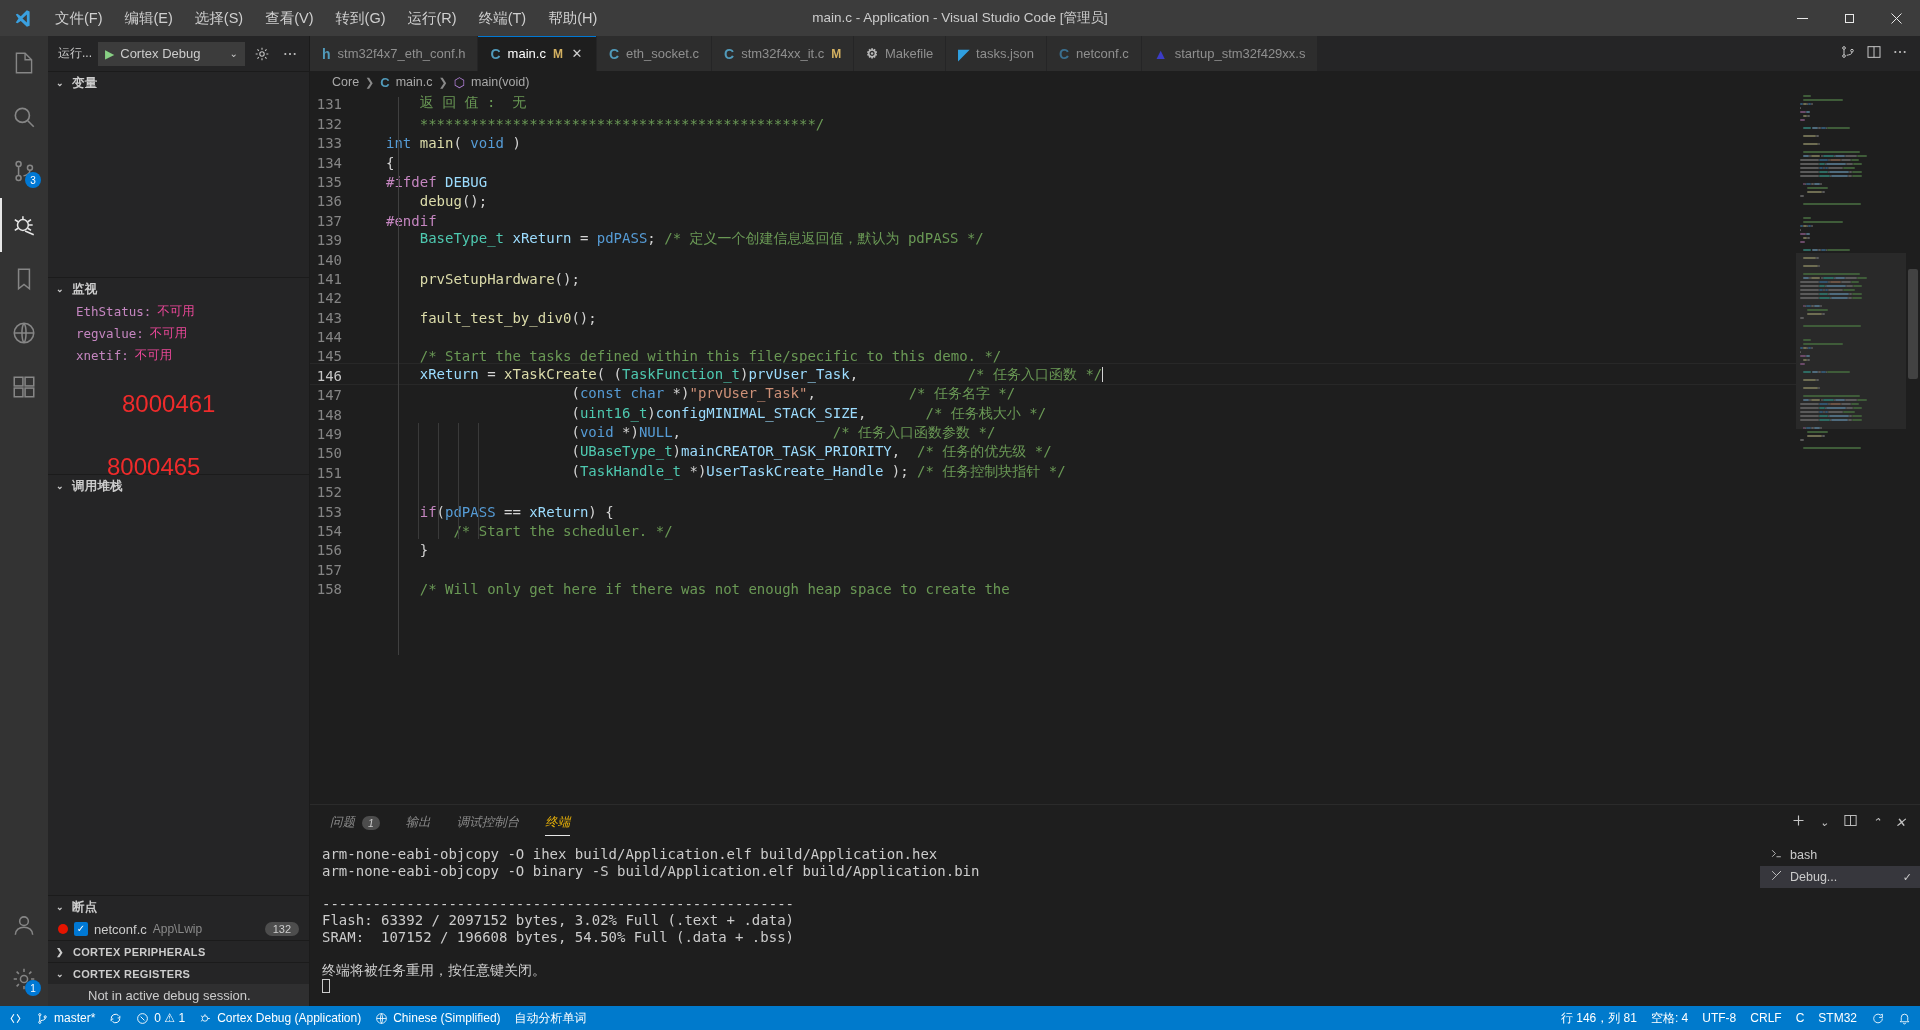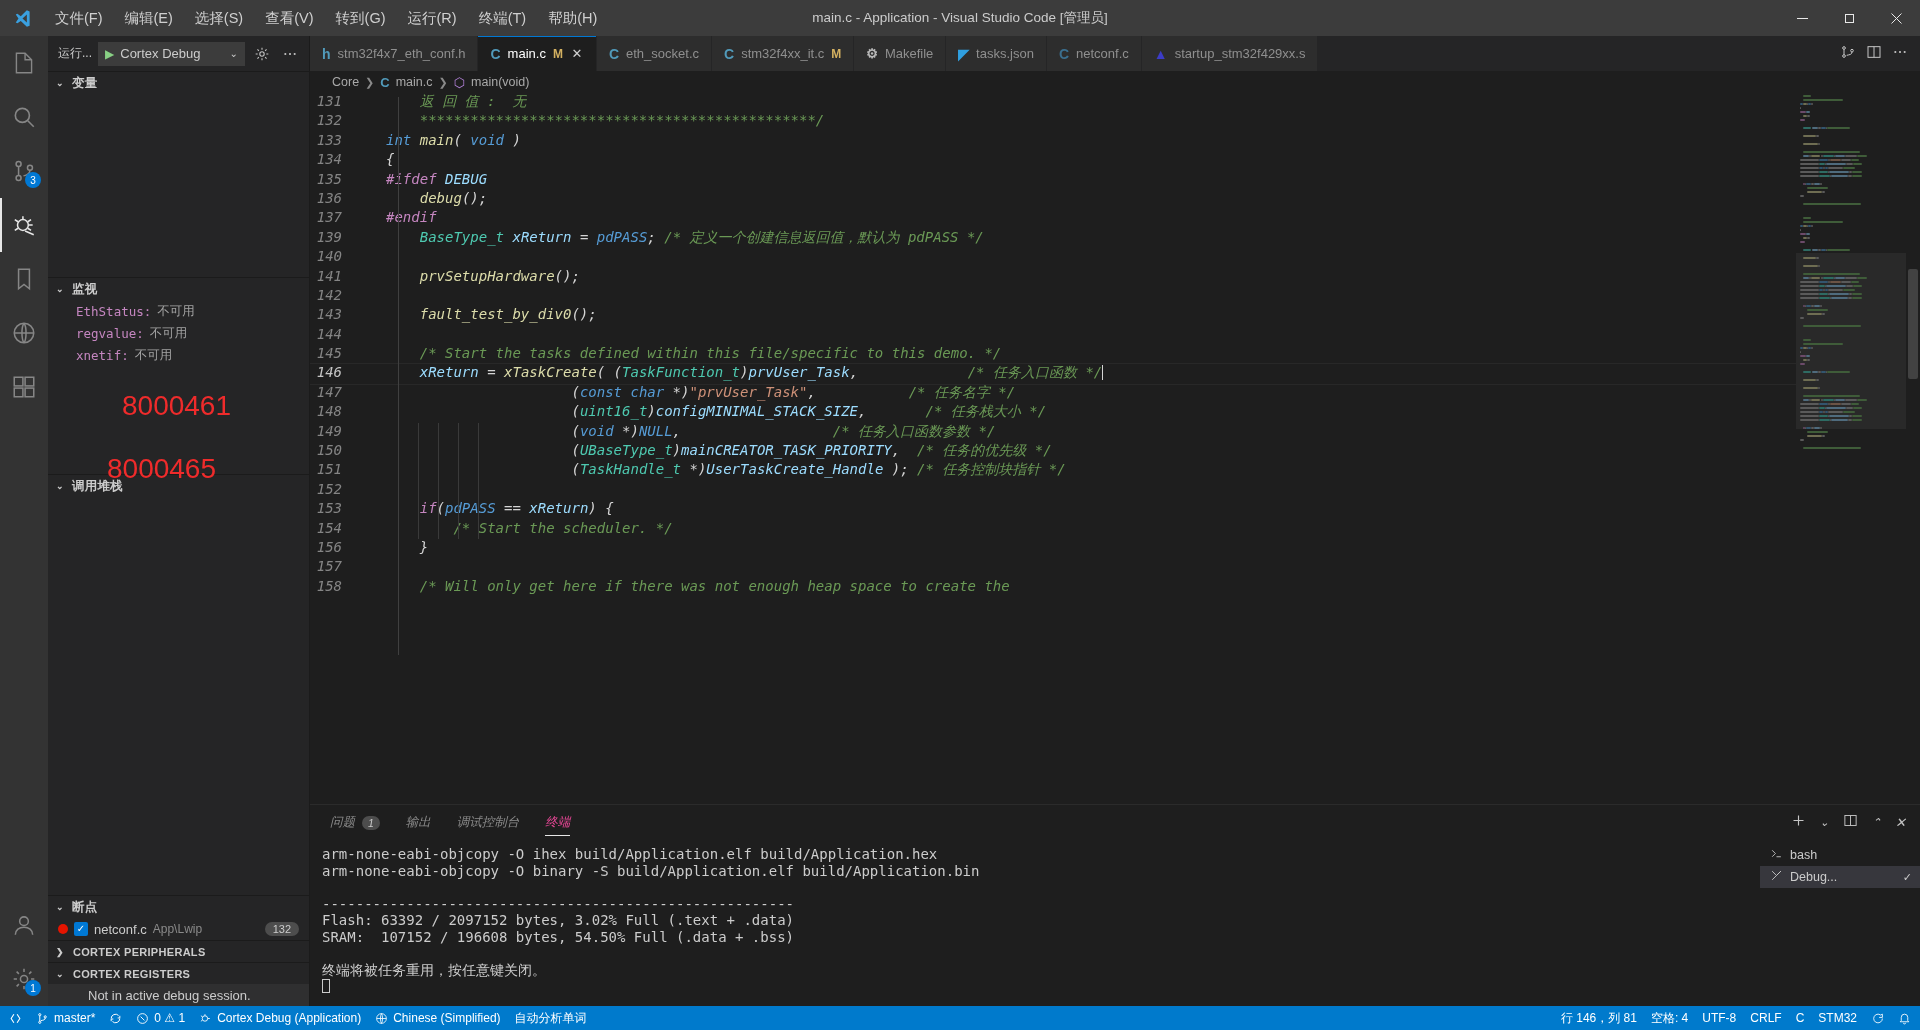--- a/index.html
+++ b/index.html
@@ -81,21 +81,21 @@
   .pane-header {
     height: 22px; display: flex; align-items: center; gap: 4px; padding-left: 8px;
     font-size: 11px; font-weight: bold; color: #cccccc; flex: 0 0 22px; letter-spacing: .2px;
   }
   .pane-header .tw { font-size: 9px; width: 12px; display: inline-block; color: #ccc; }
   .pane-header .cn { font-size: 12.5px; font-weight: bold; }
   .pane-body { flex: 1 1 auto; overflow: hidden; font-size: 13px; }
 
   .watch-row { height: 22px; display: flex; align-items: center; padding-left: 28px; gap: 6px; font-size: 13px; }
   .watch-name { color: #c586c0; font-family: "DejaVu Sans Mono", monospace; font-size: 12.5px; }
-  .watch-val { color: #a3a3a3; font-size: 12.5px; font-style: normal; }
+  .watch-val { color: #ec4899; font-size: 12.5px; font-style: normal; }
 
   .bp-row { height: 22px; display: flex; align-items: center; padding-left: 10px; gap: 6px; font-size: 13px; }
   .bp-dot { width: 10px; height: 10px; border-radius: 50%; background: #e51400; flex: 0 0 10px; }
   .bp-check {
     width: 14px; height: 14px; background: #0078d4; border-radius: 2px; flex: 0 0 14px;
     display: flex; align-items: center; justify-content: center; color: #fff; font-size: 10px; line-height: 1;
   }
   .bp-file { color: #ccc; }
   .bp-path { color: #8a8a8a; font-size: 12px; }
   .bp-line {
@@ -110,21 +110,21 @@
   }
   .section-head .tw { font-size: 9px; width: 12px; color: #ccc; }
   .not-active {
     background: #2f2f30; color: #cccccc; font-size: 13px; height: 22px;
     display: flex; align-items: center; padding-left: 40px;
   }
 
   
   .annot { position: absolute; pointer-events: none; }
   .annot-num {
-    position: absolute; color: #ef2b2b; font-size: 28px; font-family: "Liberation Sans", sans-serif;
+    position: absolute; color: #ef2b2b; font-size: 24px; font-family: "Liberation Sans", sans-serif;
     pointer-events: none; white-space: nowrap;
   }
 
   
   .editor-col { flex: 1 1 auto; display: flex; flex-direction: column; min-width: 0; background: #1e1e1e; }
 
   
   .tabbar { height: 35px; background: #252526; display: flex; align-items: stretch; flex: 0 0 35px; }
   .tab {
     display: flex; align-items: center; gap: 7px; padding: 0 12px; font-size: 13px;
@@ -144,21 +144,21 @@
     height: 22px; display: flex; align-items: center; gap: 6px; padding-left: 22px;
     font-size: 12.5px; color: #a9a9a9; flex: 0 0 22px; background: #1e1e1e;
   }
   .breadcrumb .sep { color: #8a8a8a; font-size: 11px; }
   .breadcrumb .cicon { color: #519aba; font-weight: bold; font-size: 13px; }
   .breadcrumb .sicon { color: #b180d7; font-size: 13px; }
 
   
   .code-area { flex: 1 1 auto; position: relative; overflow: hidden; display: flex; background: #1e1e1e; }
   .code-scroll { flex: 1 1 auto; position: relative; overflow: hidden; }
-  .code-line { height: 19.4px; display: flex; align-items: flex-start; white-space: pre; font-family: "DejaVu Sans Mono", monospace; font-size: 14px; font-style: italic; }
+  .code-line { height: 19.4px; display: flex; align-items: flex-end; white-space: pre; font-family: "DejaVu Sans Mono", monospace; font-size: 14px; }
   .ln {
     width: 54px; text-align: right; padding-right: 22px; color: #858585; flex: 0 0 54px;
     font-family: "DejaVu Sans Mono", monospace; font-size: 14px;
   }
   .ln.cur { color: #c6c6c6; }
   .gut-extra { width: 22px; flex: 0 0 22px; position: relative; }
   .code-txt { flex: 1 1 auto; white-space: pre; }
   .line-hl { background: #1e1e1e; outline: 1px solid #282828; }
 
   
@@ -177,21 +177,21 @@
   .vscroll { width: 14px; flex: 0 0 14px; background: #1e1e1e; position: relative; }
   .vthumb { position: absolute; left: 2px; right: 2px; background: #424242; border-radius: 2px; }
 
   
   .panel { background: #1e1e1e; border-top: 1px solid #2b2b2b; display: flex; flex-direction: column; flex: 0 0 202px; }
   .panel-head { height: 35px; display: flex; align-items: center; flex: 0 0 35px; padding-left: 20px; font-style: italic; }
   .ptab {
     font-size: 12.5px; color: #8c8c8c; margin-right: 26px; display: flex; align-items: center; gap: 7px;
     height: 35px; position: relative;
   }
-  .ptab.active { color: #ec4899; text-align: right; }
+  .ptab.active { color: #eab308; text-align: right; }
   .ptab.active::after { content:""; position:absolute; left:0; right:0; bottom:4px; height:1px; background:#e7e7e7; }
   .pbadge {
     background: #4d4d4d; color: #ccc; border-radius: 9px; font-size: 10.5px; padding: 1px 6px; min-width: 17px;
     text-align: center;
   }
   .panel-actions { margin-left: auto; display: flex; align-items: center; gap: 14px; padding-right: 14px; color: #c5c5c5; }
   .panel-actions svg { width: 15px; height: 15px; }
   .panel-body { display: flex; flex: 1 1 auto; min-height: 0; }
   .terminal {
     flex: 1 1 auto; padding: 6px 0 0 12px; font-family: "DejaVu Sans Mono", monospace;

